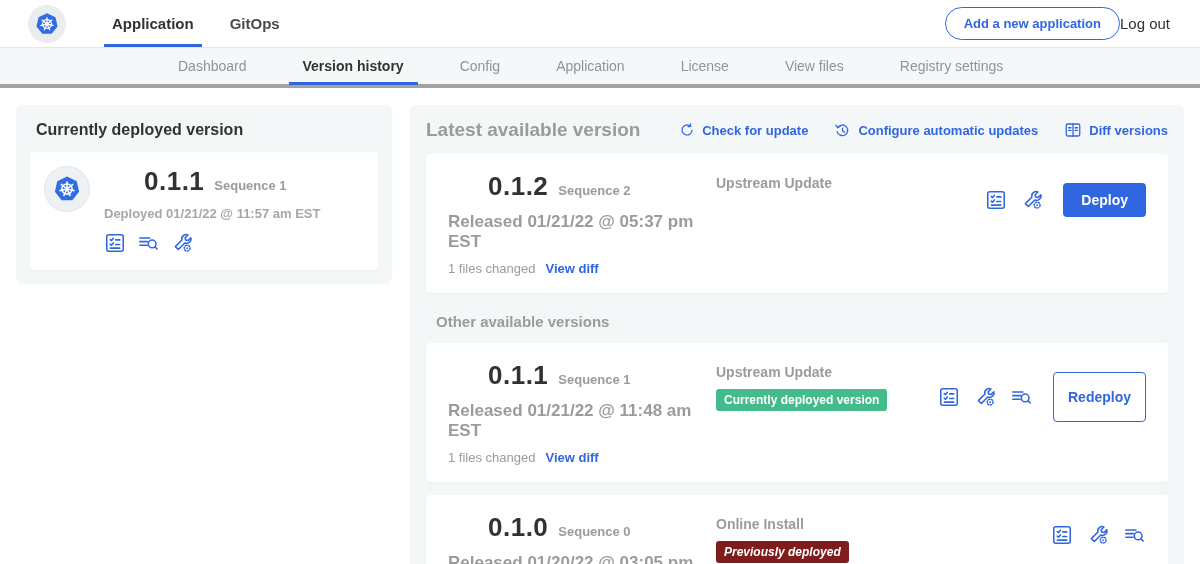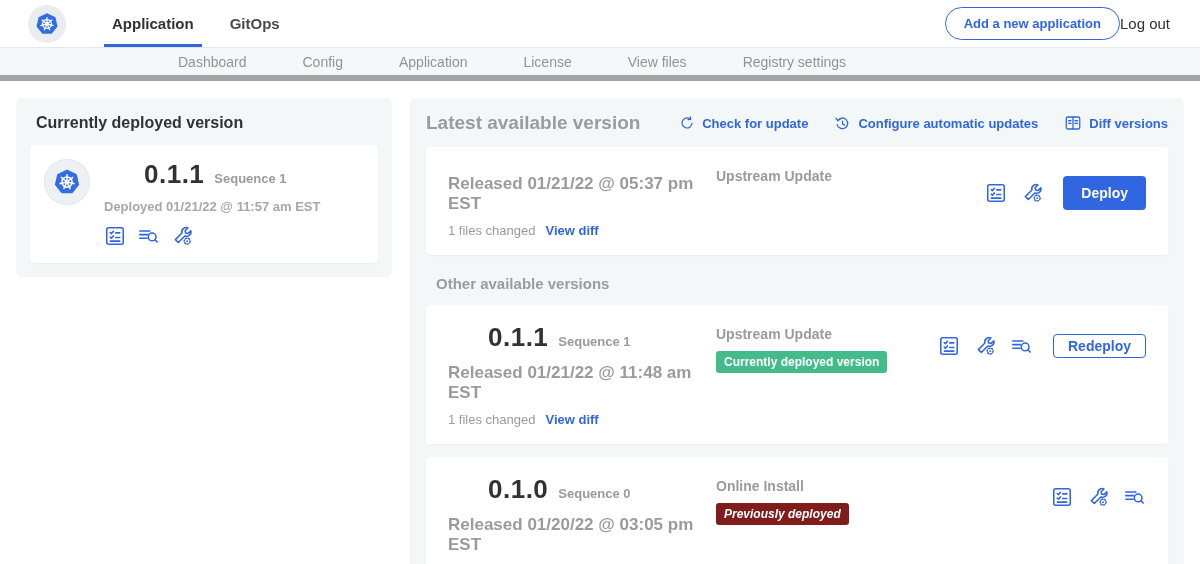--- a/index.html
+++ b/index.html
@@ -10,21 +10,21 @@
   .logo-circle { width:38px; height:38px; border-radius:50%; background:#e9edf0; display:flex; align-items:center; justify-content:center; margin-right:28px; }
   .top-tabs { display:flex; height:100%; }
   .top-tab { display:flex; align-items:center; padding:0 18px; font-size:15px; color:#4a4a4a; font-weight:700; cursor:pointer; position:relative; height:100%; }
   .top-tab.active { color:#323232; }
   .top-tab.active::after { content:""; position:absolute; left:10px; right:10px; bottom:0; height:3px; background:#3066e0; }
   .top-right { margin-left:auto; display:flex; align-items:center; }
   .pill-btn { border:1px solid #3066e0; color:#3066e0; background:#fff; border-radius:17px; padding:8px 18px; font-size:13px; font-weight:700; cursor:pointer; font-family:"Liberation Sans",sans-serif; }
   .logout { font-size:15px; color:#323232; cursor:pointer; }
 
   
-  .subnav { height:34px; background:#f5f8f9; border-top:1px solid #e2e7ea; border-bottom:6px solid #a3a3a3; display:flex; align-items:stretch; padding-left:150px; }
+  .subnav { height:41px; background:#f5f8f9; border-top:1px solid #e2e7ea; border-bottom:4px solid #a3a3a3; display:flex; align-items:stretch; padding-left:150px; }
   .subnav-item { display:flex; align-items:center; padding:0 28px; font-size:14px; color:#8c9598; cursor:pointer; position:relative; }
   .subnav-item.active { color:#323232; font-weight:700; }
   .subnav-item.active::after { content:""; position:absolute; left:14px; right:14px; bottom:-1px; height:3px; background:#3066e0; }
 
   
   .content { display:flex; align-items:flex-start; gap:18px; padding:17px 16px 0 16px; }
 
   .left-card { width:376px; background:#f4f7f8; border-radius:6px; padding:16px 14px 14px 14px; }
   .left-card h2 { font-size:16px; font-weight:700; color:#323232; padding-left:6px; }
   .deployed-box { background:#fff; border-radius:4px; box-shadow:0 1px 2px rgba(0,0,0,.04); margin-top:13px; padding:14px 14px 16px 14px; display:flex; }
@@ -48,21 +48,21 @@
   .released { font-size:17px; color:#9b9b9b; font-weight:700; margin-top:10px; }
   .files-line { font-size:13px; color:#9b9b9b; margin-top:9px; display:flex; gap:10px; }
   .view-diff { color:#3066e0; font-weight:700; cursor:pointer; }
   .v-mid { flex:1; padding-top:4px; }
   .source { font-size:14px; color:#9b9b9b; font-weight:700; }
   .badge { display:inline-block; margin-top:9px; font-size:12px; font-weight:700; color:#fff; border-radius:3px; padding:4px 8px; }
   .badge-green { background:#44bb8a; }
   .badge-gray { background:#7f1d1d;font-style:italic; }
   .v-right { display:flex; align-items:center; gap:14px; padding-top:12px; color:#3066e0; }
   .btn-primary { background:#3066e0; color:#fff; border:none; border-radius:4px; font-size:14px; font-weight:700; padding:9px 18px; cursor:pointer; margin-left:6px; font-family:"Liberation Sans",sans-serif; }
-  .btn-outline { background:#fff; color:#3066e0; border:1px solid #3066e0; border-radius:4px; font-size:14px; font-weight:700; padding:3px 14px; cursor:pointer; margin-left:6px; font-family:"Liberation Sans",sans-serif; }
+  .btn-outline { background:#fff; color:#3066e0; border:1px solid #3066e0; border-radius:4px; font-size:14px; font-weight:700; padding:16px 14px; cursor:pointer; margin-left:6px; font-family:"Liberation Sans",sans-serif; }
   .other-title { font-size:15px; color:#9b9b9b; font-weight:600; margin:20px 0 2px 10px; }
 </style>
 </head>
 <body>
 
 <svg width="0" height="0" style="position:absolute">
   <defs>
     <g id="i-k8s">
       <polygon points="12,2 19.8,5.8 21.7,14.2 16.3,21 7.7,21 2.3,14.2 4.2,5.8" fill="#326ce5"></polygon>
       <circle cx="12" cy="12" r="4.1" fill="none" stroke="#ffffff" stroke-width="1.2"></circle>
@@ -134,20 +134,23 @@
   <div class="top-right">
     <button class="pill-btn">Add a new application</button>
     <span class="logout">Log out</span>
   </div>
 </header>
 
 <nav class="subnav">
   <div class="subnav-item">
       <span>Dashboard</span>
     </div>
+  <div class="subnav-item active">
+      <span>Version history</span>
+    </div>
   <div class="subnav-item">
       <span>Config</span>
     </div>
   <div class="subnav-item">
       <span>Application</span>
     </div>
   <div class="subnav-item">
       <span>License</span>
     </div>
   <div class="subnav-item">
@@ -209,20 +212,24 @@
           <svg width="18" height="18" viewBox="0 0 24 24">
               <use href="#i-diff"></use>
             </svg>
           <span>Diff versions</span>
         </span>
       </div>
     </div>
 
     <div class="version-row">
       <div class="v-left">
+        <div class="ver-line">
+          <span class="ver-big">0.1.2</span>
+          <span class="seq">Sequence 2</span>
+        </div>
         <div class="released">Released 01/21/22 @ 05:37 pm EST</div>
         <div class="files-line">
           <span>1 files changed</span>
           <span class="view-diff">View diff</span>
         </div>
       </div>
       <div class="v-mid">
         <div class="source">Upstream Update</div>
       </div>
       <div class="v-right row-icons">

